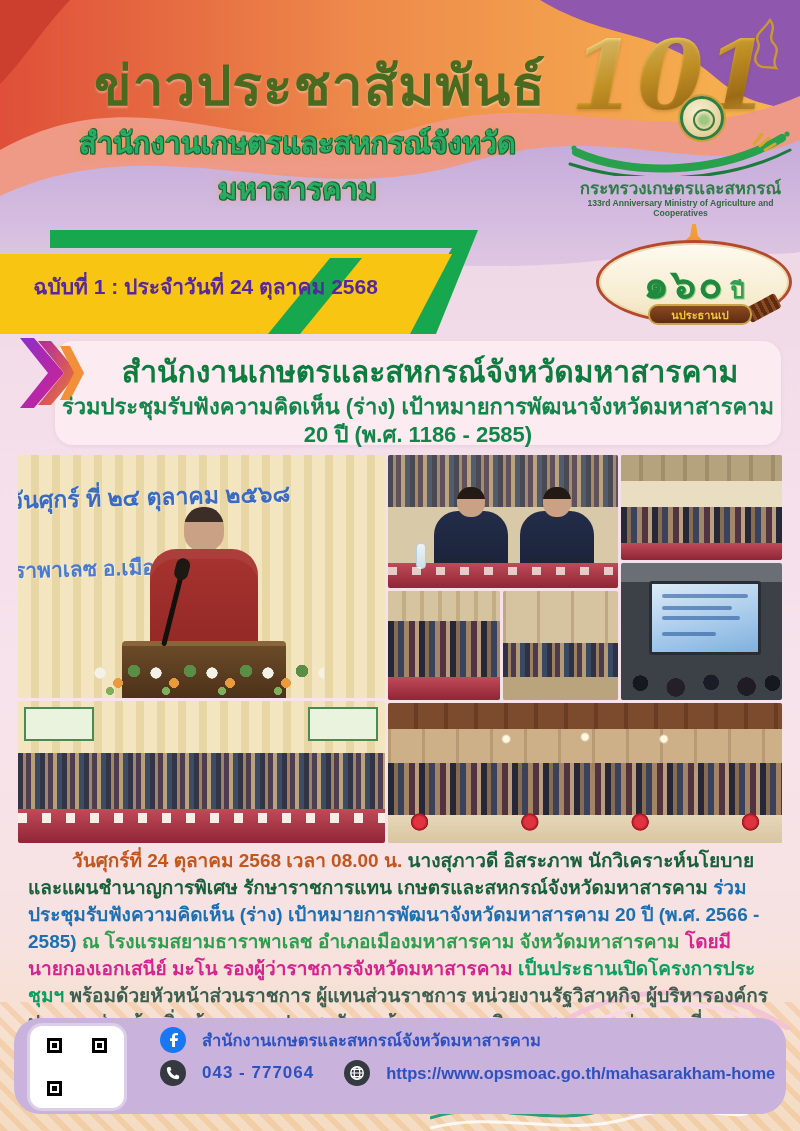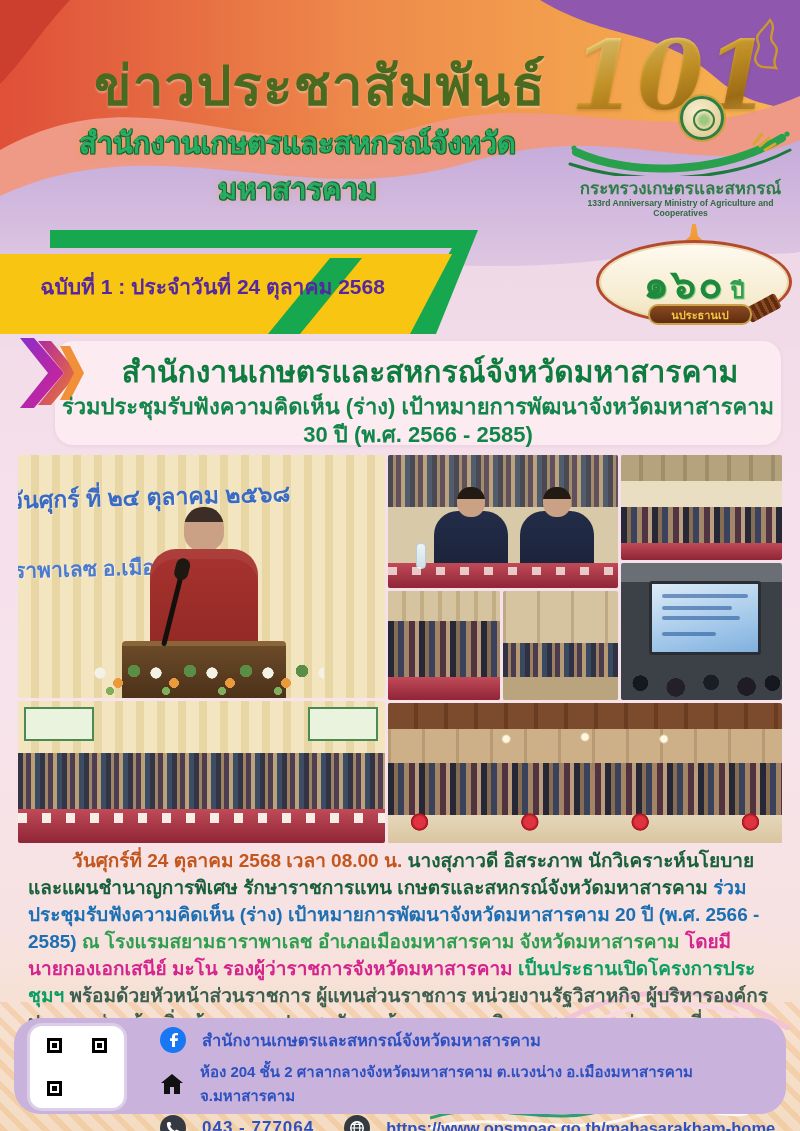--- a/index.html
+++ b/index.html
@@ -33,21 +33,21 @@
     -webkit-background-clip:text;background-clip:text;color:transparent;text-shadow:0 2px 3px rgba(120,80,10,.25)}
   .logo133 .emblem{position:absolute;left:112px;top:72px;width:44px;height:44px;border-radius:50%;
     background:radial-gradient(circle at 40% 35%,#f8f0d2,#e4d29c 70%,#cdb575);border:3px solid #2e7d46;
     box-shadow:0 0 0 2px #c9a23c}
   .logo133 .emblem::after{content:"";position:absolute;left:10px;top:10px;width:18px;height:18px;border-radius:50%;
     border:2px solid #3e7d3e;background:radial-gradient(circle,#9ec77f 30%,transparent 70%)}
   .logo133 .min-th{position:absolute;left:0;top:150px;width:225px;text-align:center;font-size:17px;font-weight:700;color:#2e7d46}
   .logo133 .min-en{position:absolute;left:0;top:174px;width:225px;text-align:center;font-size:8.6px;font-weight:700;color:#2e6b3d}
   
   .banner-svg{left:0;top:228px;z-index:2}
-  .banner-label{left:25px;top:270px;width:375px;text-align:center;font-size:21px;font-weight:800;
+  .banner-label{left:18px;top:270px;width:375px;text-align:center;font-size:21px;font-weight:800;
     color:var(--banner-text-purple);z-index:3}
   
   .logo160{left:596px;top:230px;width:196px;height:104px;z-index:3}
   .logo160 .pagoda{position:absolute;left:74px;top:-6px;width:48px;height:40px;
     background:linear-gradient(180deg,#f4a33c,#e8862f);clip-path:polygon(46% 0,54% 0,58% 30%,72% 45%,86% 100%,14% 100%,28% 45%,42% 30%)}
   .logo160 .oval{position:absolute;left:0;top:10px;width:196px;height:84px;border-radius:50%;
     border:3px solid #b34a2c;background:linear-gradient(180deg,#fffaf0,#f6ecd0 70%,#f0e0b8);
     box-shadow:0 0 0 2px #e9d9b0 inset}
   .logo160 .num-row{position:absolute;left:0;top:22px;width:196px;text-align:center;font-weight:800;
     color:#1f8a3d;text-shadow:1px 1px 0 #9bd08a}
@@ -216,21 +216,21 @@
           <stop offset="0" stop-color="#b3299e"></stop>
           <stop offset="1" stop-color="#f07e28"></stop>
         </linearGradient>
     </defs>
     <polygon points="0,2 14,2 44,37 14,72 0,72 28,37" fill="url(#cg1)"></polygon>
     <polygon points="18,5 31,5 58,37 31,69 18,69 44,37" fill="url(#cg2)"></polygon>
     <polygon points="40,10 50,10 64,37 50,64 40,64 54,37" fill="#f2903a"></polygon>
   </svg>
   <div class="abs hl1">สำนักงานเกษตรและสหกรณ์จังหวัดมหาสารคาม</div>
   <div class="abs hl2">ร่วมประชุมรับฟังความคิดเห็น (ร่าง) เป้าหมายการพัฒนาจังหวัดมหาสารคาม</div>
-  <div class="abs hl3">30 ปี (พ.ศ. 2566 - 2585)</div>
+  <div class="abs hl3">20 ปี (พ.ศ. 1186 - 2585)</div>
 
   <div class="ph curtain" style="left:18px;top:455px;width:367px;height:243px">
     <div class="abs a-text" style="left:-8px;top:24px;font-size:23px">วันศุกร์ ที่ ๒๔ ตุลาคม ๒๕๖๘</div>
     <div class="abs a-text" style="left:-4px;top:96px;font-size:21px;color:#4a7bd0">ราพาเลซ  อ.เมือง  จังหวัดม</div>
     <div class="a-head"></div>
     <div class="a-body"></div>
     <div class="a-podium"></div>
     <div class="a-mic"></div>
     <div class="a-flowers"></div>
   </div>
@@ -310,26 +310,20 @@
     <div class="qr-eye" style="left:17px;top:55px"></div>
   </div>
   <div class="abs footer-rows">
     <div class="f-row">
       <span class="icon-circle fb">
         <svg width="12" height="14" viewBox="0 0 12 14">
             <path d="M8,14 L8,8 L10.5,8 L11,5.2 L8,5.2 L8,3.6 C8,2.7 8.4,2.2 9.5,2.2 L11,2.2 L11,0 L8.8,0 C6.5,0 5,1.4 5,3.5 L5,5.2 L3,5.2 L3,8 L5,8 L5,14 Z" fill="#fff"></path>
           </svg>
       </span>
       <span class="f-text">สำนักงานเกษตรและสหกรณ์จังหวัดมหาสารคาม</span>
-    </div>
-    <div class="f-row">
-      <svg width="24" height="22" viewBox="0 0 24 22" style="flex:none">
-        <path d="M12,1 L23,10 L20,10 L20,21 L14,21 L14,14 L10,14 L10,21 L4,21 L4,10 L1,10 Z" fill="#111"></path>
-      </svg>
-      <span class="f-text small">ห้อง 204 ชั้น 2 ศาลากลางจังหวัดมหาสารคาม  ต.แวงน่าง อ.เมืองมหาสารคาม จ.มหาสารคาม</span>
     </div>
     <div class="f-row">
       <span class="icon-circle dark">
         <svg width="14" height="14" viewBox="0 0 16 16">
             <path d="M3,1 C2,1 1,2 1,3 C1,9.6 6.4,15 13,15 C14,15 15,14 15,13 L15,11 L11.5,9.8 L10.2,11.4 C8,10.5 5.5,8 4.6,5.8 L6.2,4.5 L5,1 Z" fill="#fff"></path>
           </svg>
       </span>
       <span class="f-phone">043 - 777064</span>
       <span class="icon-circle dark" style="margin-left:14px">
         <svg width="16" height="16" viewBox="0 0 18 18">

